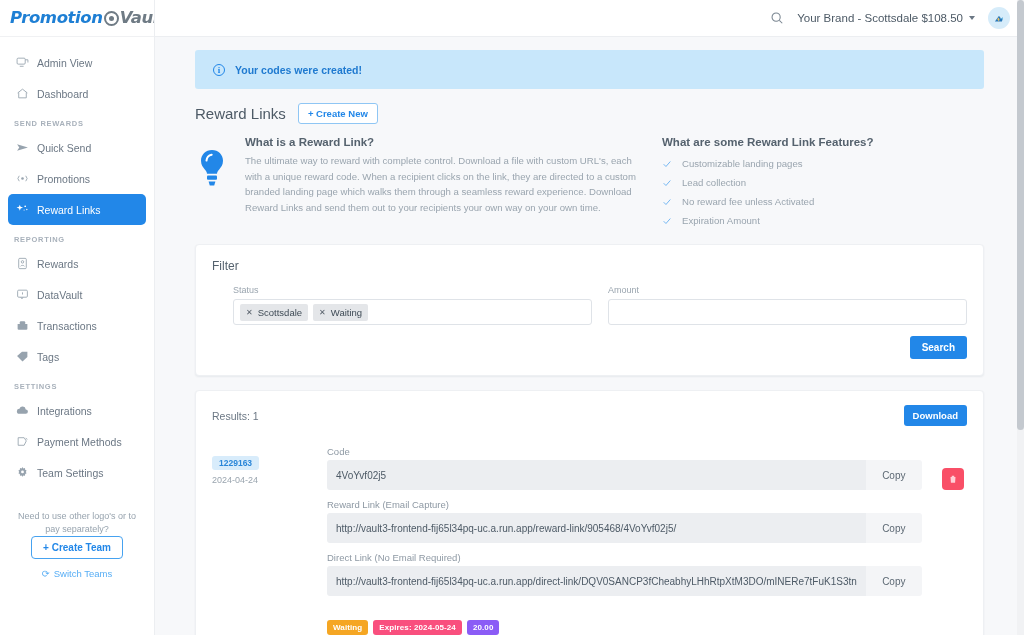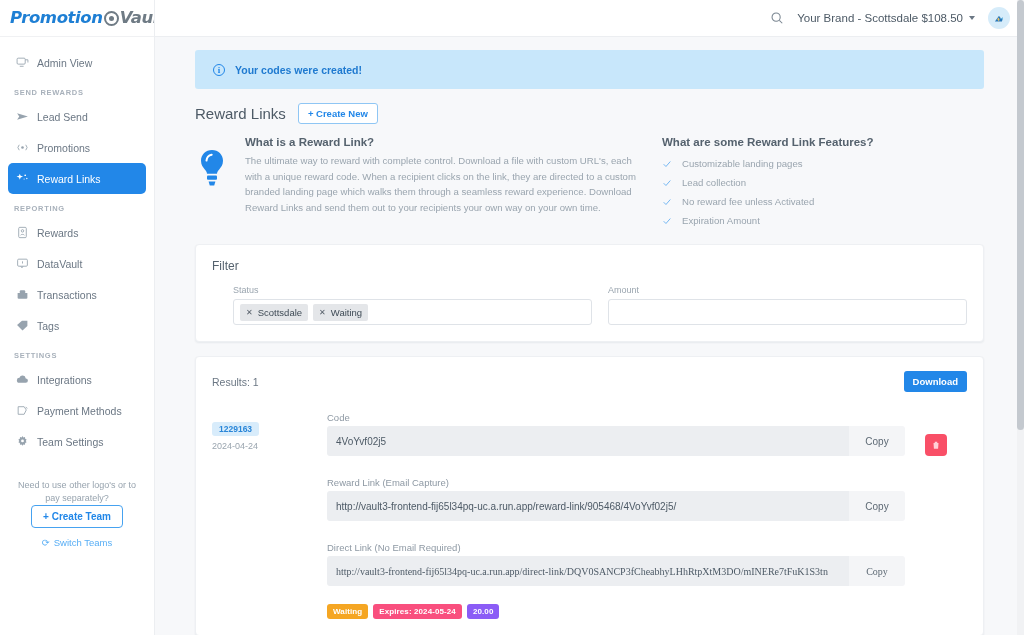--- a/index.html
+++ b/index.html
@@ -176,21 +176,21 @@
 
   .row { display: flex; margin-top: 20px; gap: 0; }
   .row-meta { width: 115px; flex: 0 0 115px; padding-top: 6px;}
   .id-badge {
     display: inline-block; background: #d8ecfb; color: #2a86d8;
     font-size: 8.5px; font-weight: 700; border-radius: 3px; padding: 2px 7px;
   }
   .row-date { font-size: 9px; color: #9aa5af; margin-top: 5px; }
   .row-body { flex: 1 1 auto; }
   .f-label { font-size: 9.5px; color: #8e99a4; margin-bottom: 3px; }
-  .f-group { display: flex; margin-bottom: 21px; }
+  .f-group { display: flex; margin-bottom: 9px; }
   .f-value {
     flex: 1 1 auto; background: #eceef1; height: 30px; display: flex; align-items: center;
     padding: 0 9px; font-size: 10px; color: #4d5a66; border-radius: 3px 0 0 3px;
     overflow: hidden; white-space: nowrap;
   }
   .f-copy {
     flex: 0 0 56px; background: #f4f5f7; height: 30px; display: flex;
     align-items: center; justify-content: center; font-size: 10px; color: #5d6974;
     border-radius: 0 3px 3px 0; cursor: pointer;
   }
@@ -240,29 +240,38 @@
       <div class="nav-item">
         <span class="ico">
           <svg viewBox="0 0 24 24">
               <rect x="2" y="4" width="15" height="11" rx="2"></rect>
               <path d="M7 19h7"></path>
               <path d="M17 7h5v5"></path>
             </svg>
         </span>
         <span>Admin View</span>
       </div>
+      <div class="nav-item">
+        <span class="ico">
+          <svg viewBox="0 0 24 24">
+              <path d="M3 11l9-7 9 7"></path>
+              <path d="M5 10v10h14V10"></path>
+            </svg>
+        </span>
+        <span>Dashboard</span>
+      </div>
 
       <div class="nav-section">SEND REWARDS</div>
       <div class="nav-item filled">
         <span class="ico">
           <svg viewBox="0 0 24 24">
               <path d="M2 6l20 6-20 6 4-6z"></path>
             </svg>
         </span>
-        <span>Lead Send</span>
+        <span>Quick Send</span>
       </div>
       <div class="nav-item">
         <span class="ico">
           <svg viewBox="0 0 24 24">
               <circle cx="12" cy="12" r="2.4" fill="#97a3ae" stroke="none"></circle>
               <path d="M6 7a7 7 0 000 10M18 7a7 7 0 010 10"></path>
             </svg>
         </span>
         <span>Promotions</span>
       </div>
@@ -459,20 +468,23 @@
                   <span class="x">✕</span>
                   <span>Waiting</span>
                 </span>
               </div>
             </div>
             <div class="fld">
               <div class="fld-label">Amount</div>
               <input class="txtin" type="text" value="" style="">
             </div>
           </div>
+          <div class="search-row">
+            <button class="btn-search">Search</button>
+          </div>
         </div>
       </section>
 
       <section class="card">
         <div class="card-pad">
           <div class="results-head">
             <span class="results-label">Results: 1</span>
             <button class="btn-download">Download</button>
           </div>
 
@@ -494,21 +506,21 @@
               <div>
                 <div class="f-label">Reward Link (Email Capture)</div>
                 <div class="f-group">
                   <div class="f-value">http://vault3-frontend-fij65l34pq-uc.a.run.app/reward-link/905468/4VoYvf02j5/</div>
                   <div class="f-copy">Copy</div>
                 </div>
               </div>
 
               <div>
                 <div class="f-label">Direct Link (No Email Required)</div>
-                <div class="f-group" style="margin-bottom:18px;font-family:Liberation Serif, serif;">
+                <div class="f-group" style="margin-bottom:24px;">
                   <div class="f-value">http://vault3-frontend-fij65l34pq-uc.a.run.app/direct-link/DQV0SANCP3fCheabhyLHhRtpXtM3DO/mINERe7tFuK1S3tn</div>
                   <div class="f-copy">Copy</div>
                 </div>
               </div>
 
               <div class="tags">
                 <span class="tag tag-waiting">Waiting</span>
                 <span class="tag tag-expires">Expires: 2024-05-24</span>
                 <span class="tag tag-amount">20.00</span>
               </div>

